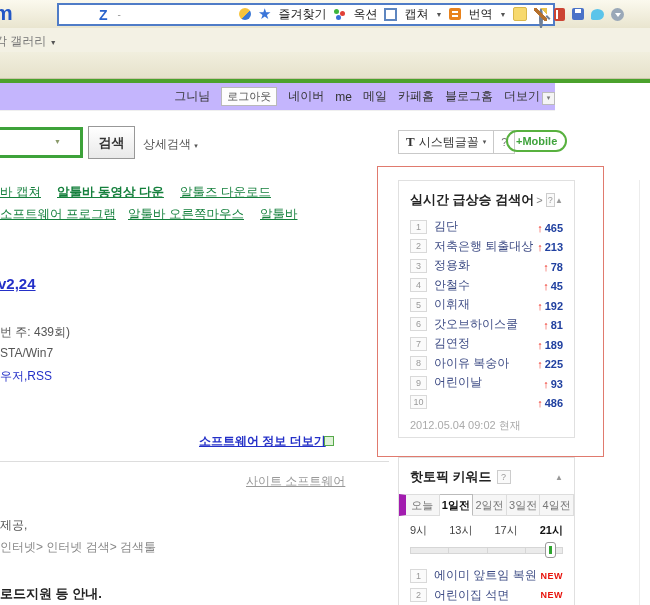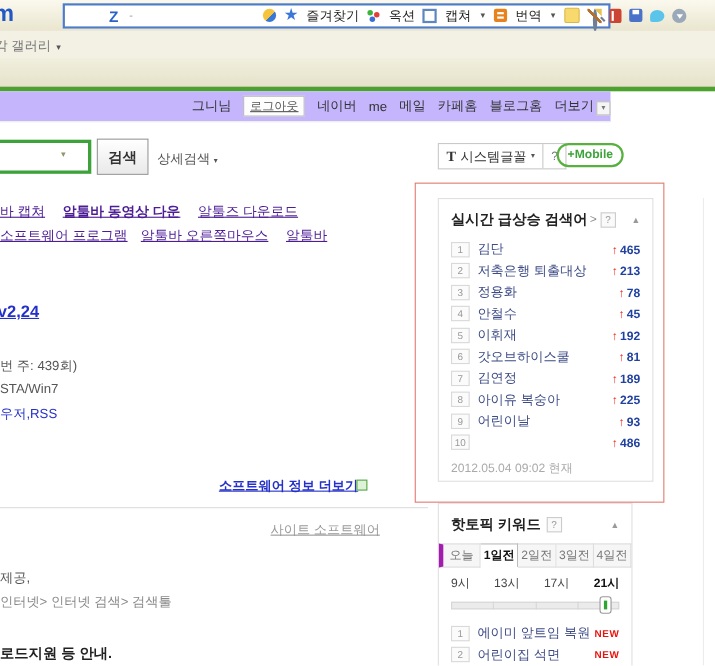--- a/index.html
+++ b/index.html
@@ -40,74 +40,74 @@
   .ic-more{width:13px;height:13px;border-radius:50%;background:#9aa8b8;}
   .ic-more:after{content:"";position:absolute;left:3.5px;top:5px;border:3px solid transparent;border-top:4px solid #fff;}
 
   .chrome2{left:0;top:28px;width:650px;height:24px;background:#f3f1e4;}
   .gallery{left:-5px;top:33px;font-size:12px;color:#777;}
   .chrome3{left:0;top:52px;width:650px;height:26px;background:linear-gradient(#f1efde,#e6e2cb);border-bottom:1px solid #cbc6a9;}
   .green-bar{left:0;top:79px;width:650px;height:4px;background:#4ba22d;}
 
   
   .login-bar{left:0;top:83px;width:555px;height:27px;background:#c4b5fd;border-bottom:1px solid #efefef;display:flex;justify-content:flex-end;align-items:center;gap:11px;font-size:12px;color:#333;}
-  .logout-btn{border:1px solid #b9b9b9;padding:1px 5px;font-size:11px;color:#555;background:#fdfdfd;text-decoration:underline;}
+  .logout-btn{border:1px solid #b9b9b9;padding:1px 5px;font-size:11px;color:#555;background:#fdfdfd;}
   .more-box{display:inline-flex;align-items:center;justify-content:center;width:11px;height:11px;border:1px solid #bbb;background:#f5f5f5;font-size:7px;color:#777;margin-left:2px;}
 
   
   .qbox{left:-4px;top:127px;width:81px;height:25px;border:3px solid #3da23a;background:#fff;}
   .qbox .caret{position:absolute;right:19px;top:8px;color:#8a9a6a;}
   .search-btn{left:88px;top:126px;width:45px;height:31px;border:1px solid #989898;background:linear-gradient(#fff,#e9e9e9);font-weight:bold;font-size:13px;color:#333;display:flex;align-items:center;justify-content:center;}
   .adv{left:143px;top:136px;font-size:12px;color:#555;}
   .font-box{left:398px;top:130px;height:22px;border:1px solid #c9c9c9;background:#fff;display:flex;align-items:center;}
   .font-cell1{display:flex;align-items:center;gap:4px;padding:0 7px;}
   .font-t{font-family:"Liberation Serif",serif;font-weight:bold;font-size:13px;color:#333;}
   .font-name{font-size:12px;color:#333;}
   .font-cell2{width:20px;height:22px;border-left:1px solid #c9c9c9;display:flex;align-items:center;justify-content:center;font-size:11px;color:#777;}
   .mobile-btn{left:506px;top:130px;height:18px;line-height:18px;border:2px solid #58b13f;border-radius:12px;padding:0 8px;color:#3fa33c;font-weight:bold;font-size:11px;}
 
   
-  .blink{color:#4c1d95;text-decoration:underline;font-size:12.5px;white-space:nowrap;}
+  .blink{color:#15803d;text-decoration:underline;font-size:12.5px;white-space:nowrap;}
   .glink1{top:184px;} .glink2{top:206px;}
   .ver{left:-2px;top:275px;font-size:15px;font-weight:bold;color:#2430c8;text-decoration:underline;}
   .meta{left:0;top:301px;font-size:12px;color:#555;white-space:nowrap;}
   .meta .pipe{color:#ccc;margin:0 7px;}
   .plain{font-size:12px;color:#555;white-space:nowrap;}
   .info-more{left:199px;top:433px;font-size:12px;font-weight:bold;color:#2430c8;text-decoration:underline;}
   .win-ic{position:absolute;left:324px;top:436px;width:8px;height:8px;border:1px solid #57a94b;background:#dff2d8;}
   .h-div{left:0;top:461px;width:389px;height:1px;background:#ddd;}
   .register{left:246px;top:473px;font-size:12px;color:#999;text-decoration:underline;}
 
   
   .red-rect{left:377px;top:166px;width:225px;height:289px;border:1px solid #e07a6e;pointer-events:none;}
   .faint-line{left:639px;top:180px;width:1px;height:425px;background:#ececec;}
 
   
   .sbox{background:#fff;border:1px solid #e0e0e0;box-sizing:border-box;}
-  .box1{left:398px;top:180px;width:196px;height:258px;}
+  .box1{left:398px;top:180px;width:177px;height:258px;}
   .box2{left:398px;top:457px;width:177px;height:200px;}
   .sb-head{display:flex;align-items:center;padding:10px 11px 4px;}
   .sb-title{font-size:13px;font-weight:bold;color:#222;white-space:nowrap;}
   .sb-gt{font-size:11px;color:#888;margin:0 3px 0 2px;}
   .help-box{display:inline-flex;align-items:center;justify-content:center;width:12px;height:12px;border:1px solid #ccc;background:#fafafa;font-size:9px;color:#999;}
   .fold{margin-left:auto;font-size:8px;color:#999;}
   .tlist{list-style:none;margin:0;padding:4px 11px 0;}
   .tlist li{display:flex;align-items:center;height:19.5px;}
   .rankb{display:inline-flex;align-items:center;justify-content:center;min-width:13px;height:12px;padding:0 1px;border:1px solid #d9d9d9;background:#fbfbfb;color:#999;font-size:9px;margin-right:7px;}
   .kw{font-size:12px;color:#3e4c85;white-space:nowrap;overflow:hidden;}
   .delta{margin-left:auto;white-space:nowrap;}
   .up-arrow{color:#ee2418;font-weight:bold;font-size:11px;}
   .dnum{color:#2141a0;font-weight:bold;font-size:11px;margin-left:2px;}
   .stamp{padding:6px 11px 0;font-size:11px;color:#aaa;}
   .new-badge{margin-left:auto;font-size:9px;font-weight:bold;color:#e8130c;letter-spacing:.5px;}
 
   
   .tabs{display:flex;margin-top:4px;}
   .tab{flex:1;height:20px;line-height:20px;text-align:center;font-size:11px;color:#777;background:#f6f6f6;border:1px solid #ddd;border-left:none;}
-  .tab:first-child{border-left:4px solid #a21caf;}
+  .tab:first-child{border-left:7px solid #a21caf;}
   .tab.active{background:#fff;color:#111;font-weight:bold;border-color:#bbb;border-bottom-color:#fff;}
   .times{display:flex;justify-content:space-between;padding:7px 11px 2px;font-size:11px;color:#444;}
   .times .t-last{font-weight:bold;color:#111;}
   .slider{position:relative;margin:2px 11px 0;height:15px;}
   .track{position:absolute;left:0;right:0;top:5px;height:5px;background:#ebebeb;border:1px solid #d6d6d6;}
   .tick{position:absolute;top:5px;width:1px;height:7px;background:#d6d6d6;}
   .handle{position:absolute;left:88%;top:0;width:9px;height:14px;background:#fff;border:1px solid #999;border-radius:3px;}
   .handle:after{content:"";position:absolute;left:3px;top:3px;width:3px;height:8px;background:#2ea52e;}
   .box2 .tlist{padding-top:9px;}
 </style>

